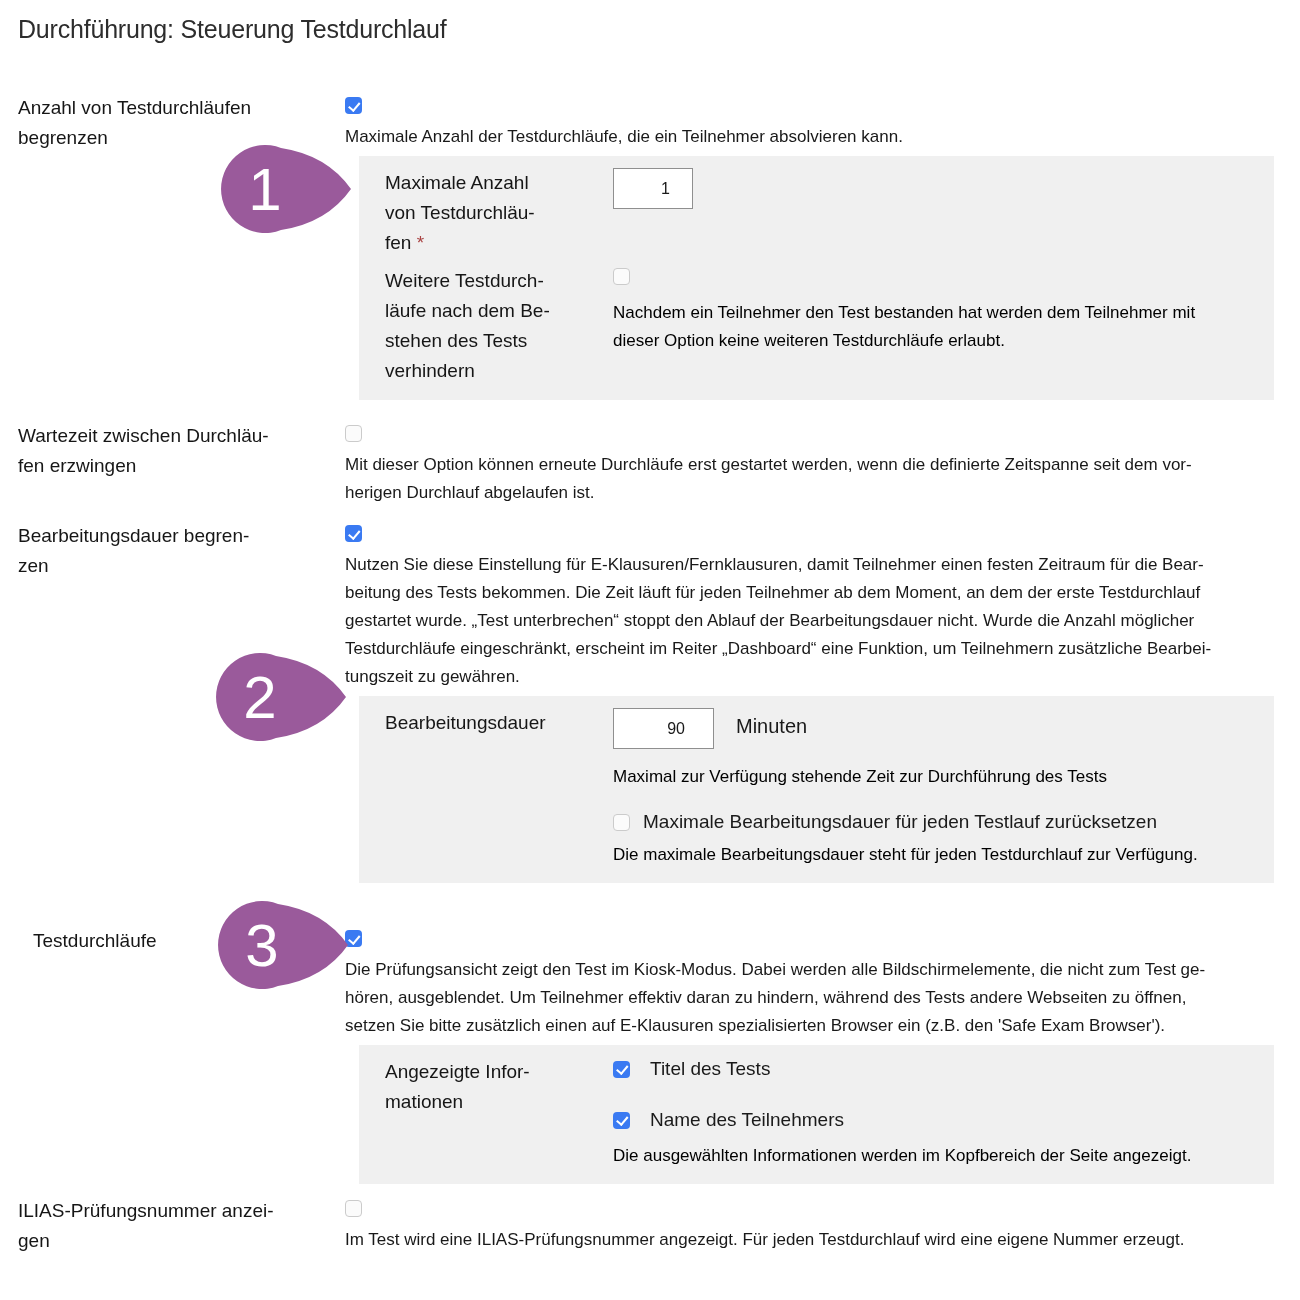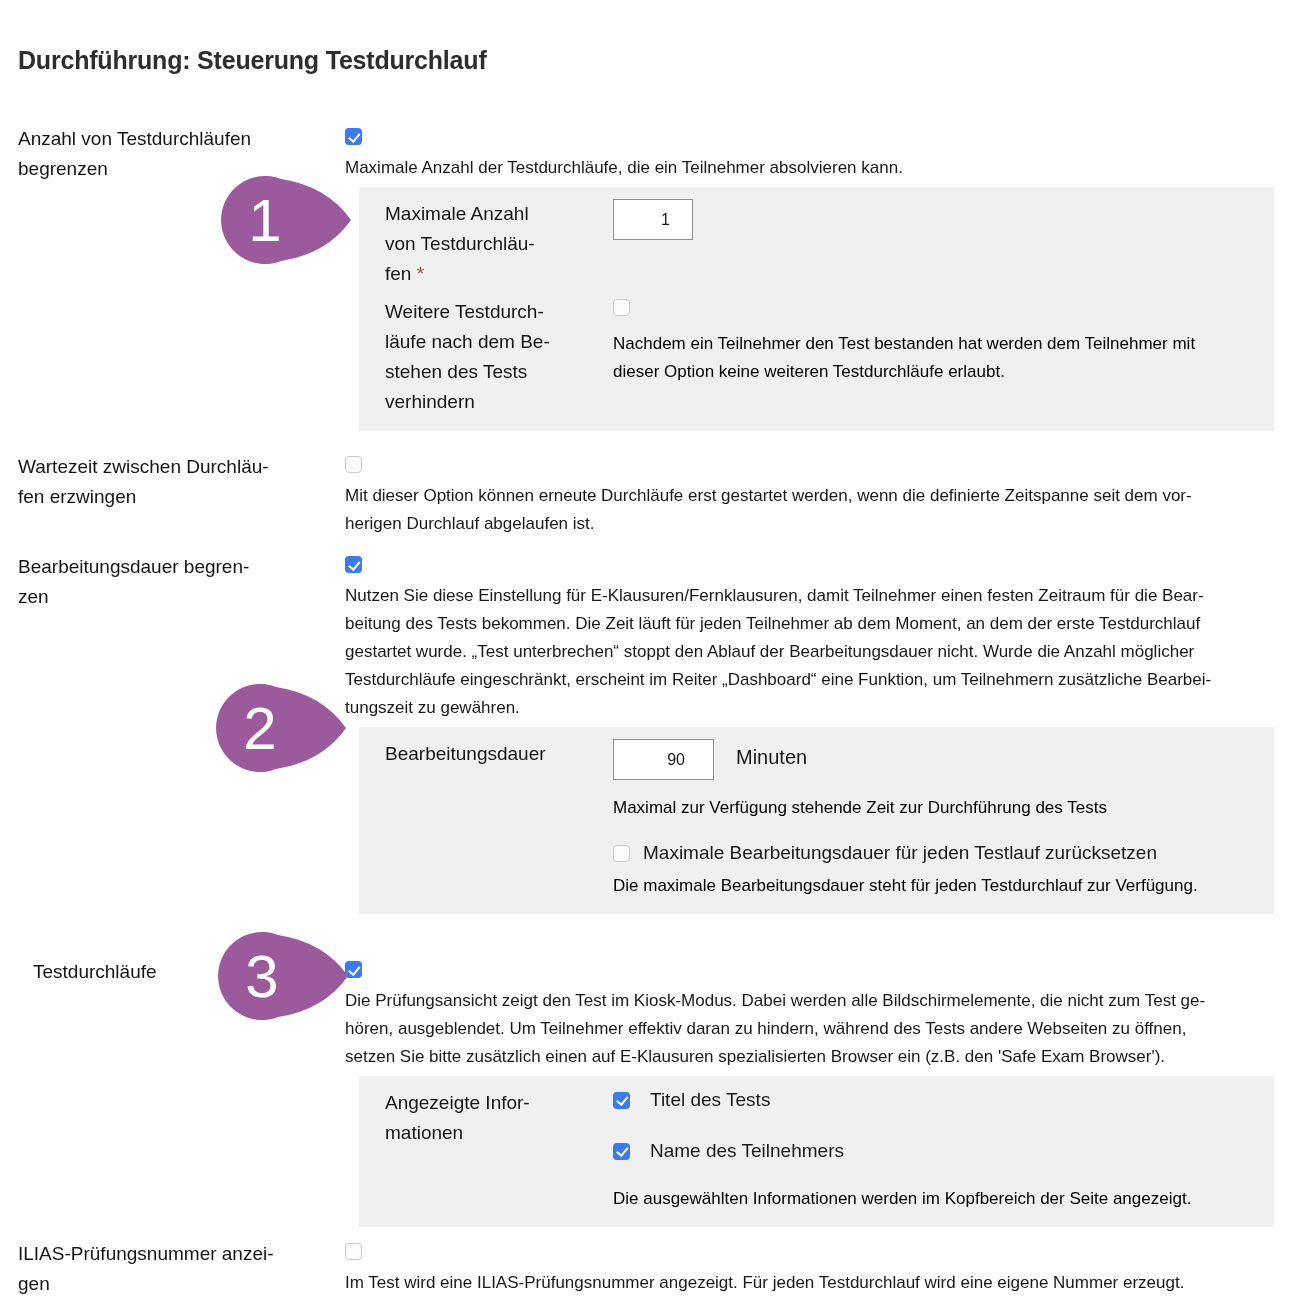--- a/index.html
+++ b/index.html
@@ -5,22 +5,22 @@
   * { margin:0; padding:0; box-sizing:border-box; }
   html,body { background:#ffffff; }
   body {
     width:1300px; height:1300px; overflow:hidden;
     font-family:"Liberation Sans", sans-serif;
     color:#1a1a1a;
   }
   .page { position:relative; width:1300px; height:1300px; padding:14px 26px 0 18px; }
 
   .title {
-    font-size:25px; font-weight:700; color:#2d2d2d;
-    letter-spacing:-0.2px; line-height:30px; margin-bottom:49px;margin-top:31px;
+    font-size:25px; font-weight:400; color:#2d2d2d;
+    letter-spacing:-0.2px; line-height:30px; margin-bottom:49px;
   }
 
   .form-row { display:flex; position:relative; align-items:flex-start; }
   .fr-1 { margin-bottom:21px; }
   .fr-2 { margin-bottom:14px; }
   .fr-3 { margin-bottom:43px; }
   .fr-4 { margin-bottom:12px; }
 
   .label-col {
     flex:0 0 309px; width:309px;
@@ -68,21 +68,21 @@
   .hint2 { margin-top:6px; }
 
   .cb-inline-row { display:flex; align-items:center; margin-top:18px; }
   .cb-inline-row .cb { margin-right:13px; }
   .cb-inline-label { font-size:19px; line-height:26px; }
 
   .opt-row { display:flex; align-items:center; }
   .opt-row + .opt-row { margin-top:27px; }
   .opt-row .cb { margin-right:20px; }
   .opt-label { font-size:19px; line-height:24px; }
-  .opt-hint { margin-top:22px; }
+  .opt-hint { margin-top:10px; }
 
   .sr2 { margin-top:8px; }
   .cb-sub-wrap { margin-top:2px; height:17px; }
 
   
   .marker { position:absolute; width:130px; height:88px; pointer-events:none; }
   .marker-1 { left:203px; top:52px; }
   .marker-2 { left:198px; top:132px; }
   .marker-3 { left:200px; top:-25px; }
   .marker text {

